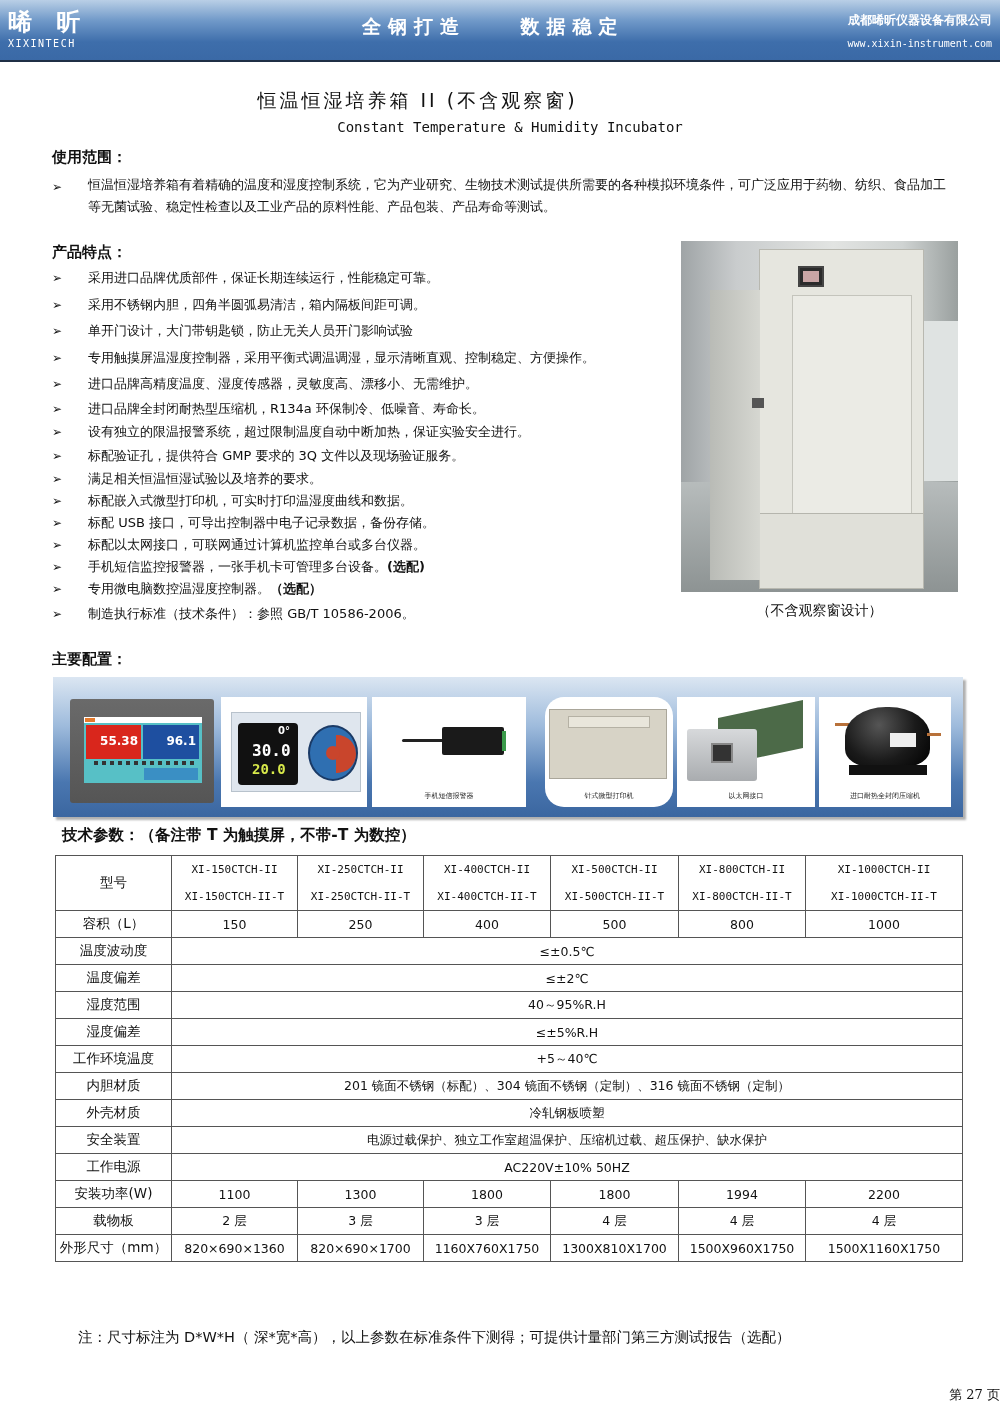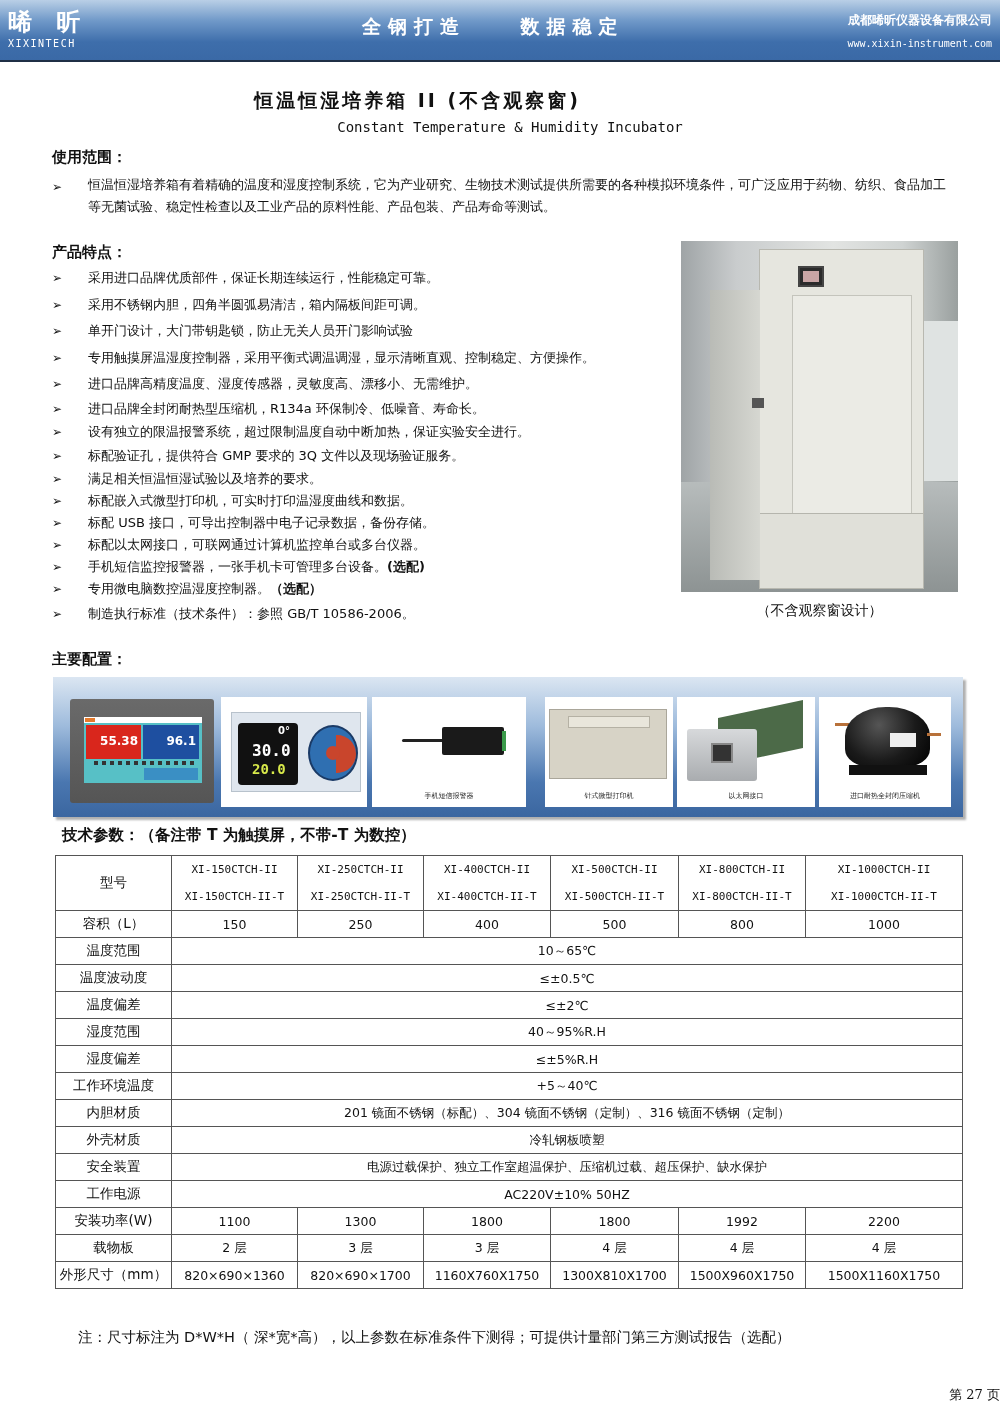--- a/index.html
+++ b/index.html
@@ -11,21 +11,21 @@
     position: absolute; left: 0; top: 0; width: 1000px; height: 62px;
     background: linear-gradient(to bottom, #b9cfe6 0%, #6f98c8 35%, #3e6eab 70%, #3a69a6 100%);
     border-bottom: 2px solid #1f2f45;
   }
   .brand-cn { position: absolute; left: 8px; top: 6px; color: #fff; font-size: 24px; font-weight: bold; letter-spacing: 8px; }
   .brand-en { position: absolute; left: 8px; top: 38px; color: #fff; font-size: 10px; letter-spacing: 1.5px; font-family: "DejaVu Sans Mono", monospace; }
   .slogan { position: absolute; left: 362px; top: 14px; color: #fff; font-size: 19px; font-weight: bold; letter-spacing: 7px; white-space: pre; }
   .company { position: absolute; right: 8px; top: 12px; color: #fff; font-size: 12px; font-weight: bold; }
   .website { position: absolute; right: 8px; top: 38px; color: #fff; font-size: 10px; font-family: "DejaVu Sans Mono", monospace; }
 
-  .title { position: absolute; left: 0; width: 816px; top: 88px; text-align: center; font-size: 19px; font-weight: bold; letter-spacing: 3px; padding-left: 19px; }
+  .title { position: absolute; left: 0; width: 816px; top: 88px; text-align: center; font-size: 19px; font-weight: normal; letter-spacing: 3px; padding-left: 19px; }
   .subtitle { position: absolute; left: 0; width: 1000px; top: 119px; text-align: center; font-size: 14px; font-family: "DejaVu Sans Mono", monospace; padding-left: 20px; }
 
   .section-h { position: absolute; font-size: 15px; font-weight: bold; }
 
   .bullet-row { position: absolute; left: 52px; font-size: 13px; line-height: 20px; display: flex; }
   .bullet-row .arrow { width: 36px; flex: none; font-size: 12px; }
   .bullet-row .txt { flex: 1; }
   .bullet-row .opt { font-weight: bold; }
 
   .usage-text { position: absolute; left: 88px; top: 174px; width: 870px; font-size: 13px; line-height: 22px; }
@@ -228,21 +228,21 @@
     </div>
   </div>
   <div class="cfg" style="left:319px; width:154px;">
     <div class="gsm">
       <div class="ant"></div>
       <div class="box"></div>
       <div class="term"></div>
     </div>
     <div class="cfg-label">手机短信报警器</div>
   </div>
-  <div class="cfg" style="left:492px; width:128px;">
+  <div class="cfg" style="left:492px; width:128px;border-radius:19px;">
     <div class="printer" style="left:4px; width:118px;"></div>
     <div class="cfg-label">针式微型打印机</div>
   </div>
   <div class="cfg" style="left:624px; width:138px;">
     <div class="eth">
       <div class="pcb"></div>
       <div class="plate"></div>
       <div class="port"></div>
     </div>
     <div class="cfg-label">以太网接口</div>
@@ -302,24 +302,20 @@
       <tr>
         <td class="lbl">容积（L）</td>
         <td>150</td>
         <td>250</td>
         <td>400</td>
         <td>500</td>
         <td>800</td>
         <td>1000</td>
       </tr>
       <tr>
-        <td class="lbl">温度范围</td>
-        <td colspan="6">10～65℃</td>
-      </tr>
-      <tr>
         <td class="lbl">温度波动度</td>
         <td colspan="6">≤±0.5℃</td>
       </tr>
       <tr>
         <td class="lbl">温度偏差</td>
         <td colspan="6">≤±2℃</td>
       </tr>
       <tr>
         <td class="lbl">湿度范围</td>
         <td colspan="6">40～95%R.H</td>
@@ -347,21 +343,21 @@
       <tr>
         <td class="lbl">工作电源</td>
         <td colspan="6">AC220V±10% 50HZ</td>
       </tr>
       <tr>
         <td class="lbl">安装功率(W)</td>
         <td>1100</td>
         <td>1300</td>
         <td>1800</td>
         <td>1800</td>
-        <td>1992</td>
+        <td>1994</td>
         <td>2200</td>
       </tr>
       <tr>
         <td class="lbl">载物板</td>
         <td>2 层</td>
         <td>3 层</td>
         <td>3 层</td>
         <td>4 层</td>
         <td>4 层</td>
         <td>4 层</td>

